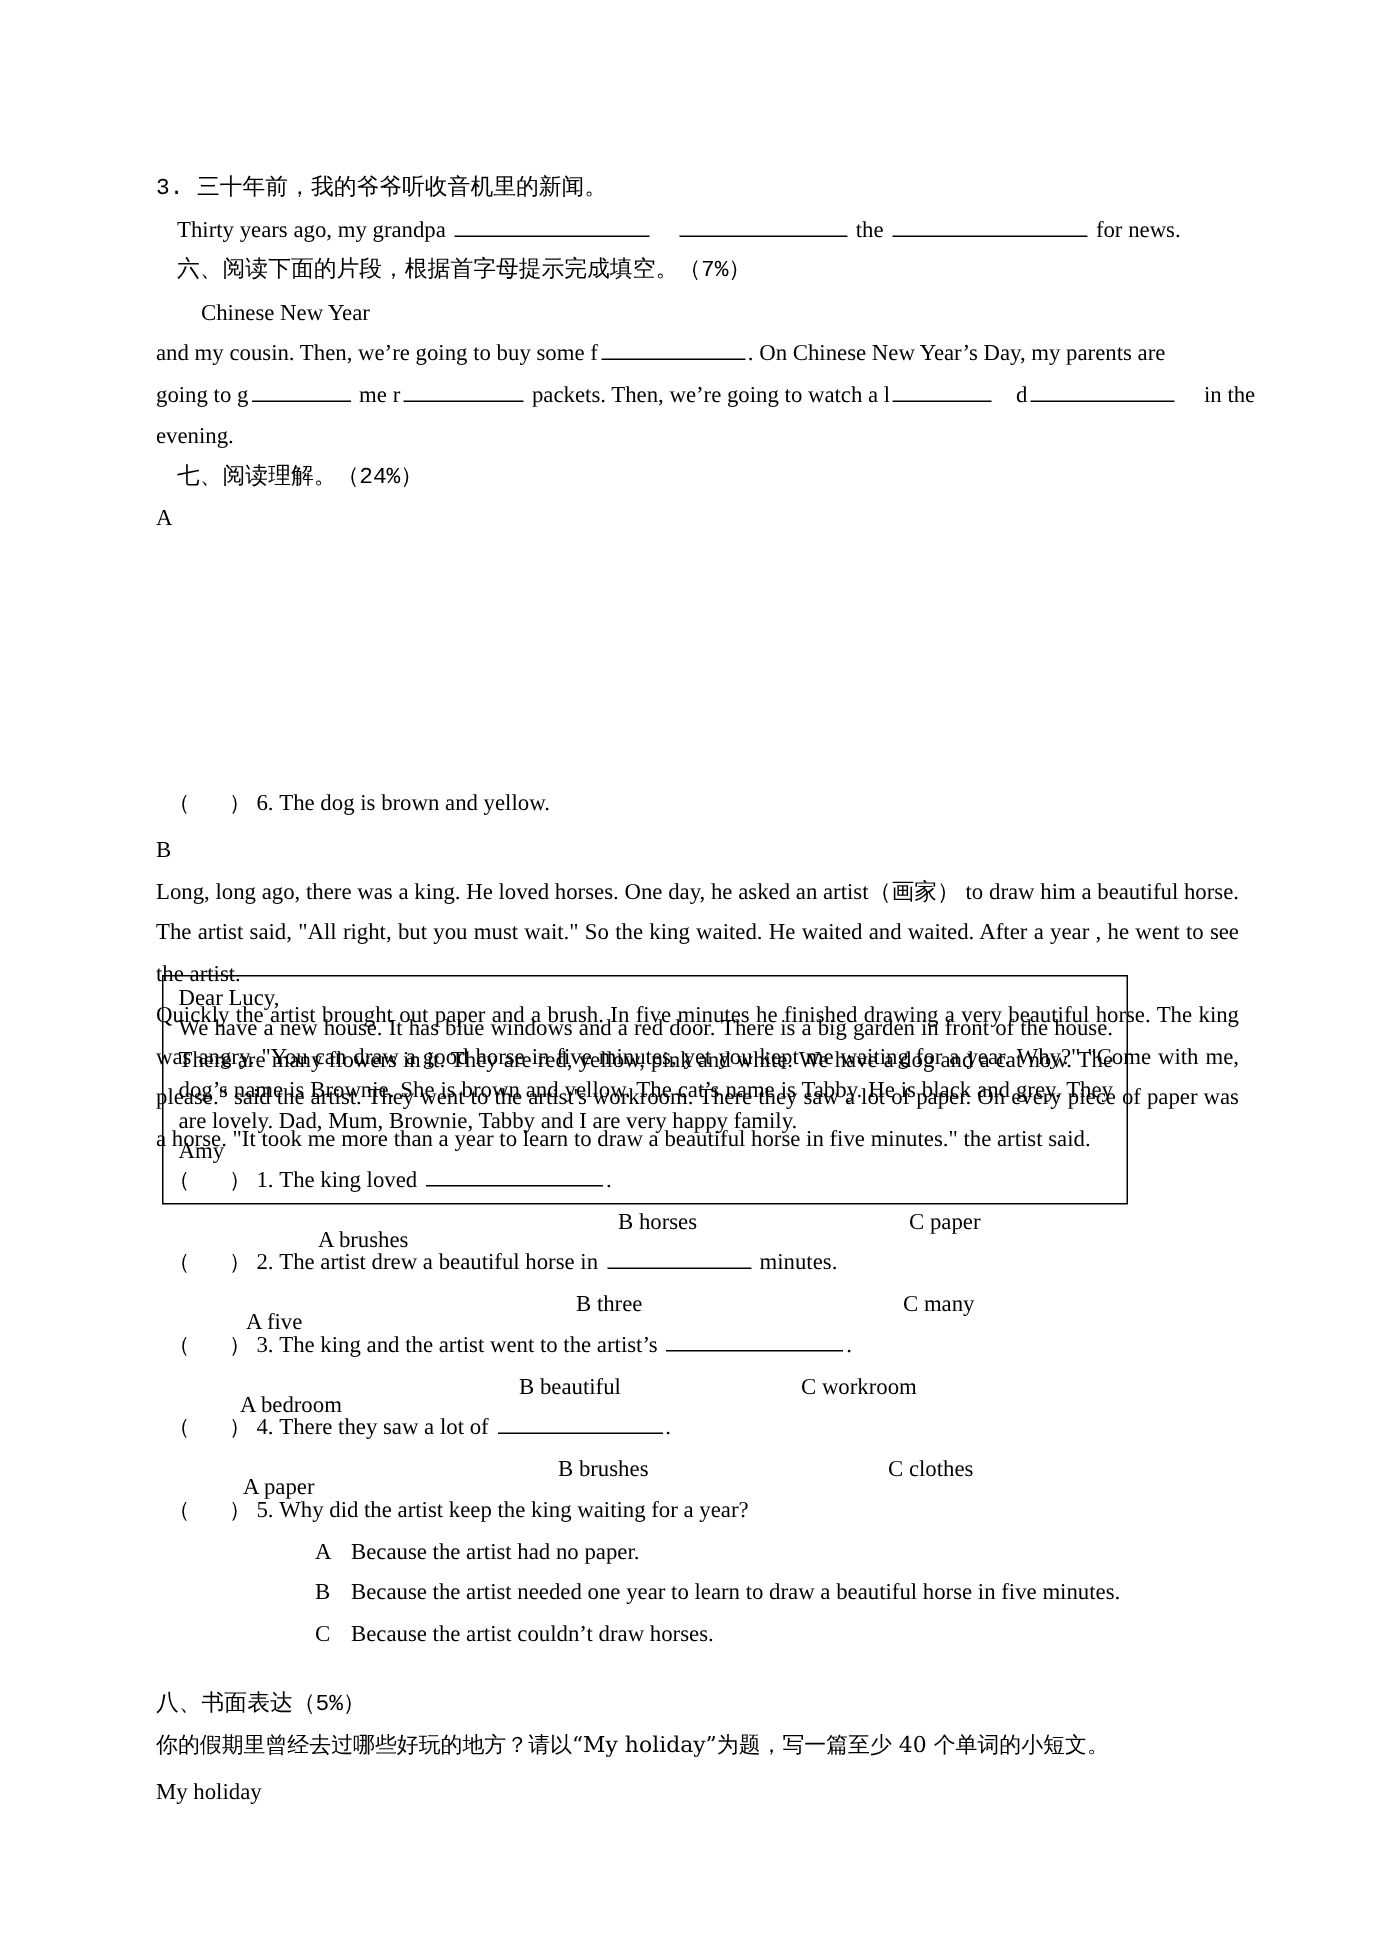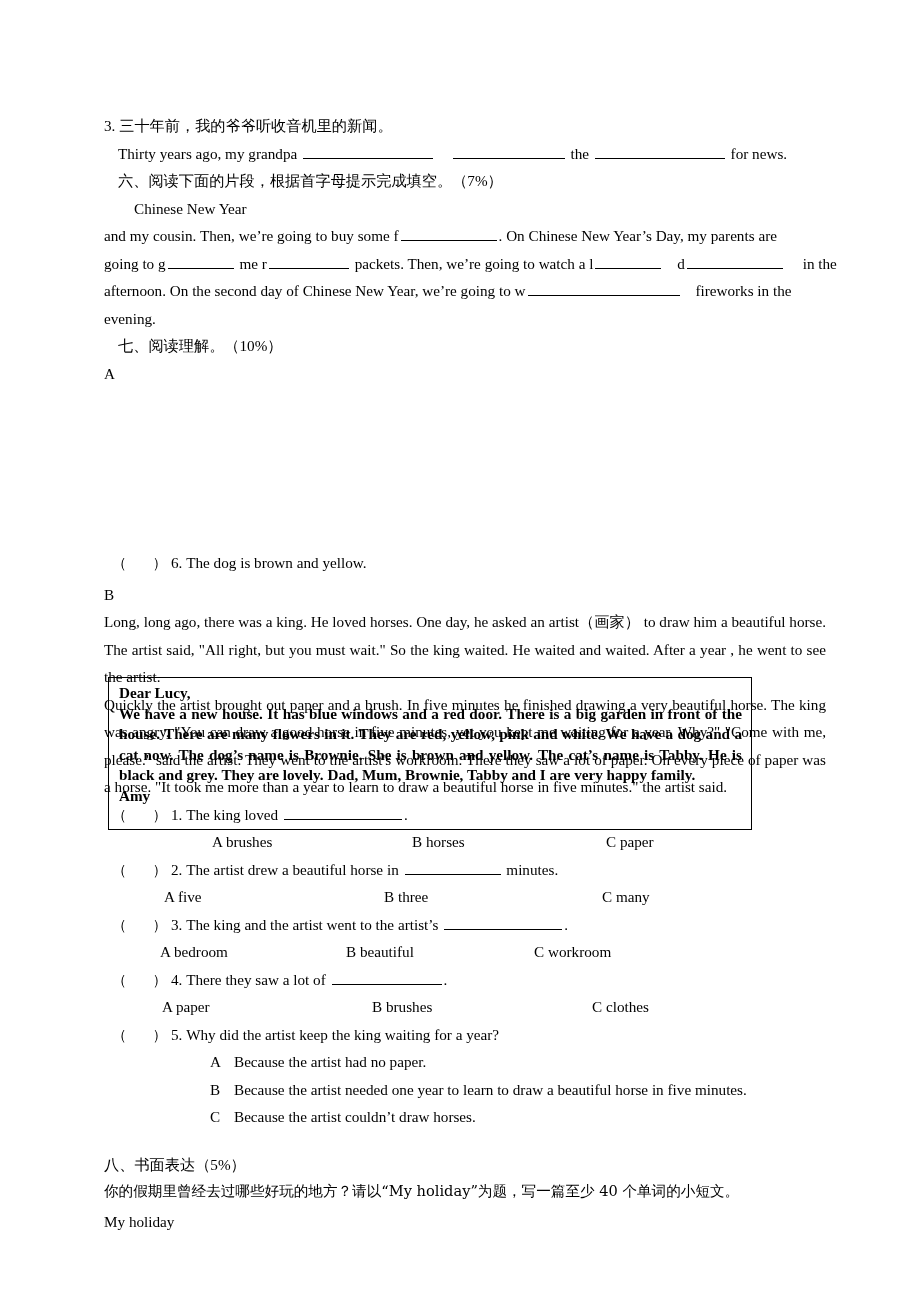--- a/index.html
+++ b/index.html
@@ -44,21 +44,21 @@
   .para-nowrap {
     font-size: 15.2px;
     line-height: 27.5px;
     white-space: nowrap;
   }
   .cn {
     font-family: "DejaVu Serif", "Liberation Serif", serif;
     font-size: 14.6px;
   }
   .cn-head {
-    font-family: Liberation Serif, serif;
+    font-family: Liberation Mono, monospace;
     font-size: 15.2px;
     line-height: 27.5px;
   }
   .center {
     text-align: left;
   }
   .indent-2 { padding-left: 14px; }
 
   
   .blank {
@@ -77,37 +77,36 @@
   
   .letter-box {
     position: absolute;
     left: 4px;
     top: 290px;
     width: 644px;
     height: 153px;
     border: 1.4px solid #000;
     box-sizing: border-box;
     padding: 5px 9px 4px 10px;
-    font-weight: bold;
   }
   .letter-box .para,
   .letter-box .line {
     font-size: 15.2px;
     line-height: 20.5px;
   }
 
   
   .opt-row {
     position: relative;
     font-size: 15.2px;
     line-height: 27.5px;
     height: 27.5px;
     white-space: nowrap;
   }
-  .opt-row > span[data-name="option-a"] { position: absolute; left: 0; }
+  .opt-row > span[data-name="option-a"] { position: absolute; left: 0; margin-top: 12px; }
   .opt-row > span[data-name="option-b"] { position: absolute; }
   .opt-row > span[data-name="option-c"] { position: absolute; }
 
   .q-line {
     font-size: 15.2px;
     line-height: 27.5px;
     white-space: nowrap;
   }
   .sub-opt {
     padding-left: 106px;
@@ -148,28 +147,24 @@
     </div>
 
     <div class="para-nowrap" data-name="cloze-line-3">
       <span data-name="cloze-text">going to g</span><span class="blank b-sm" data-name="cloze-blank-g"></span>
       <span data-name="cloze-text">me r</span><span class="blank b-md" data-name="cloze-blank-r"></span>
       <span data-name="cloze-text">packets. Then, we’re going to watch a l</span><span class="blank b-sm" data-name="cloze-blank-l"></span>
       <span style="display:inline-block;width:10px"></span><span data-name="cloze-text">d</span><span class="blank b-lg" data-name="cloze-blank-d2"></span>
       <span style="display:inline-block;width:14px"></span><span data-name="cloze-text">in the</span>
     </div>
 
-    <div class="para-nowrap" data-name="cloze-line-4">
-      <span data-name="cloze-text">afternoon. On the second day of Chinese New Year, we’re going to w</span><span class="blank" style="width:152px" data-name="cloze-blank-w"></span>
-      <span style="display:inline-block;width:10px"></span><span data-name="cloze-text">fireworks in the</span>
-    </div>
 
     <div class="para-nowrap" data-name="cloze-line-5">evening.</div>
 
-    <div class="line cn-head indent-2" data-name="section-7-heading">七、阅读理解。（10%）</div>
+    <div class="line cn-head indent-2" data-name="section-7-heading">七、阅读理解。（24%）</div>
 
     <div class="line center" style="padding-left:0px" data-name="passage-a-label">A</div>
 
     <div style="position:relative;height:162px">
       <div class="letter-box" data-name="passage-a-box">
         <div class="line" data-name="letter-greeting">Dear Lucy,</div>
         <div class="para" data-name="letter-body">We have a new house. It has blue windows and a red door. There is a big garden in front of the house. There are many flowers in it. They are red, yellow, pink and white. We have a dog and a cat now. The dog’s name is Brownie. She is brown and yellow. The cat’s name is Tabby. He is black and grey. They are lovely. Dad, Mum, Brownie, Tabby and I are very happy family.</div>
         <div class="line" data-name="letter-signature">Amy</div>
       </div>
     </div>

